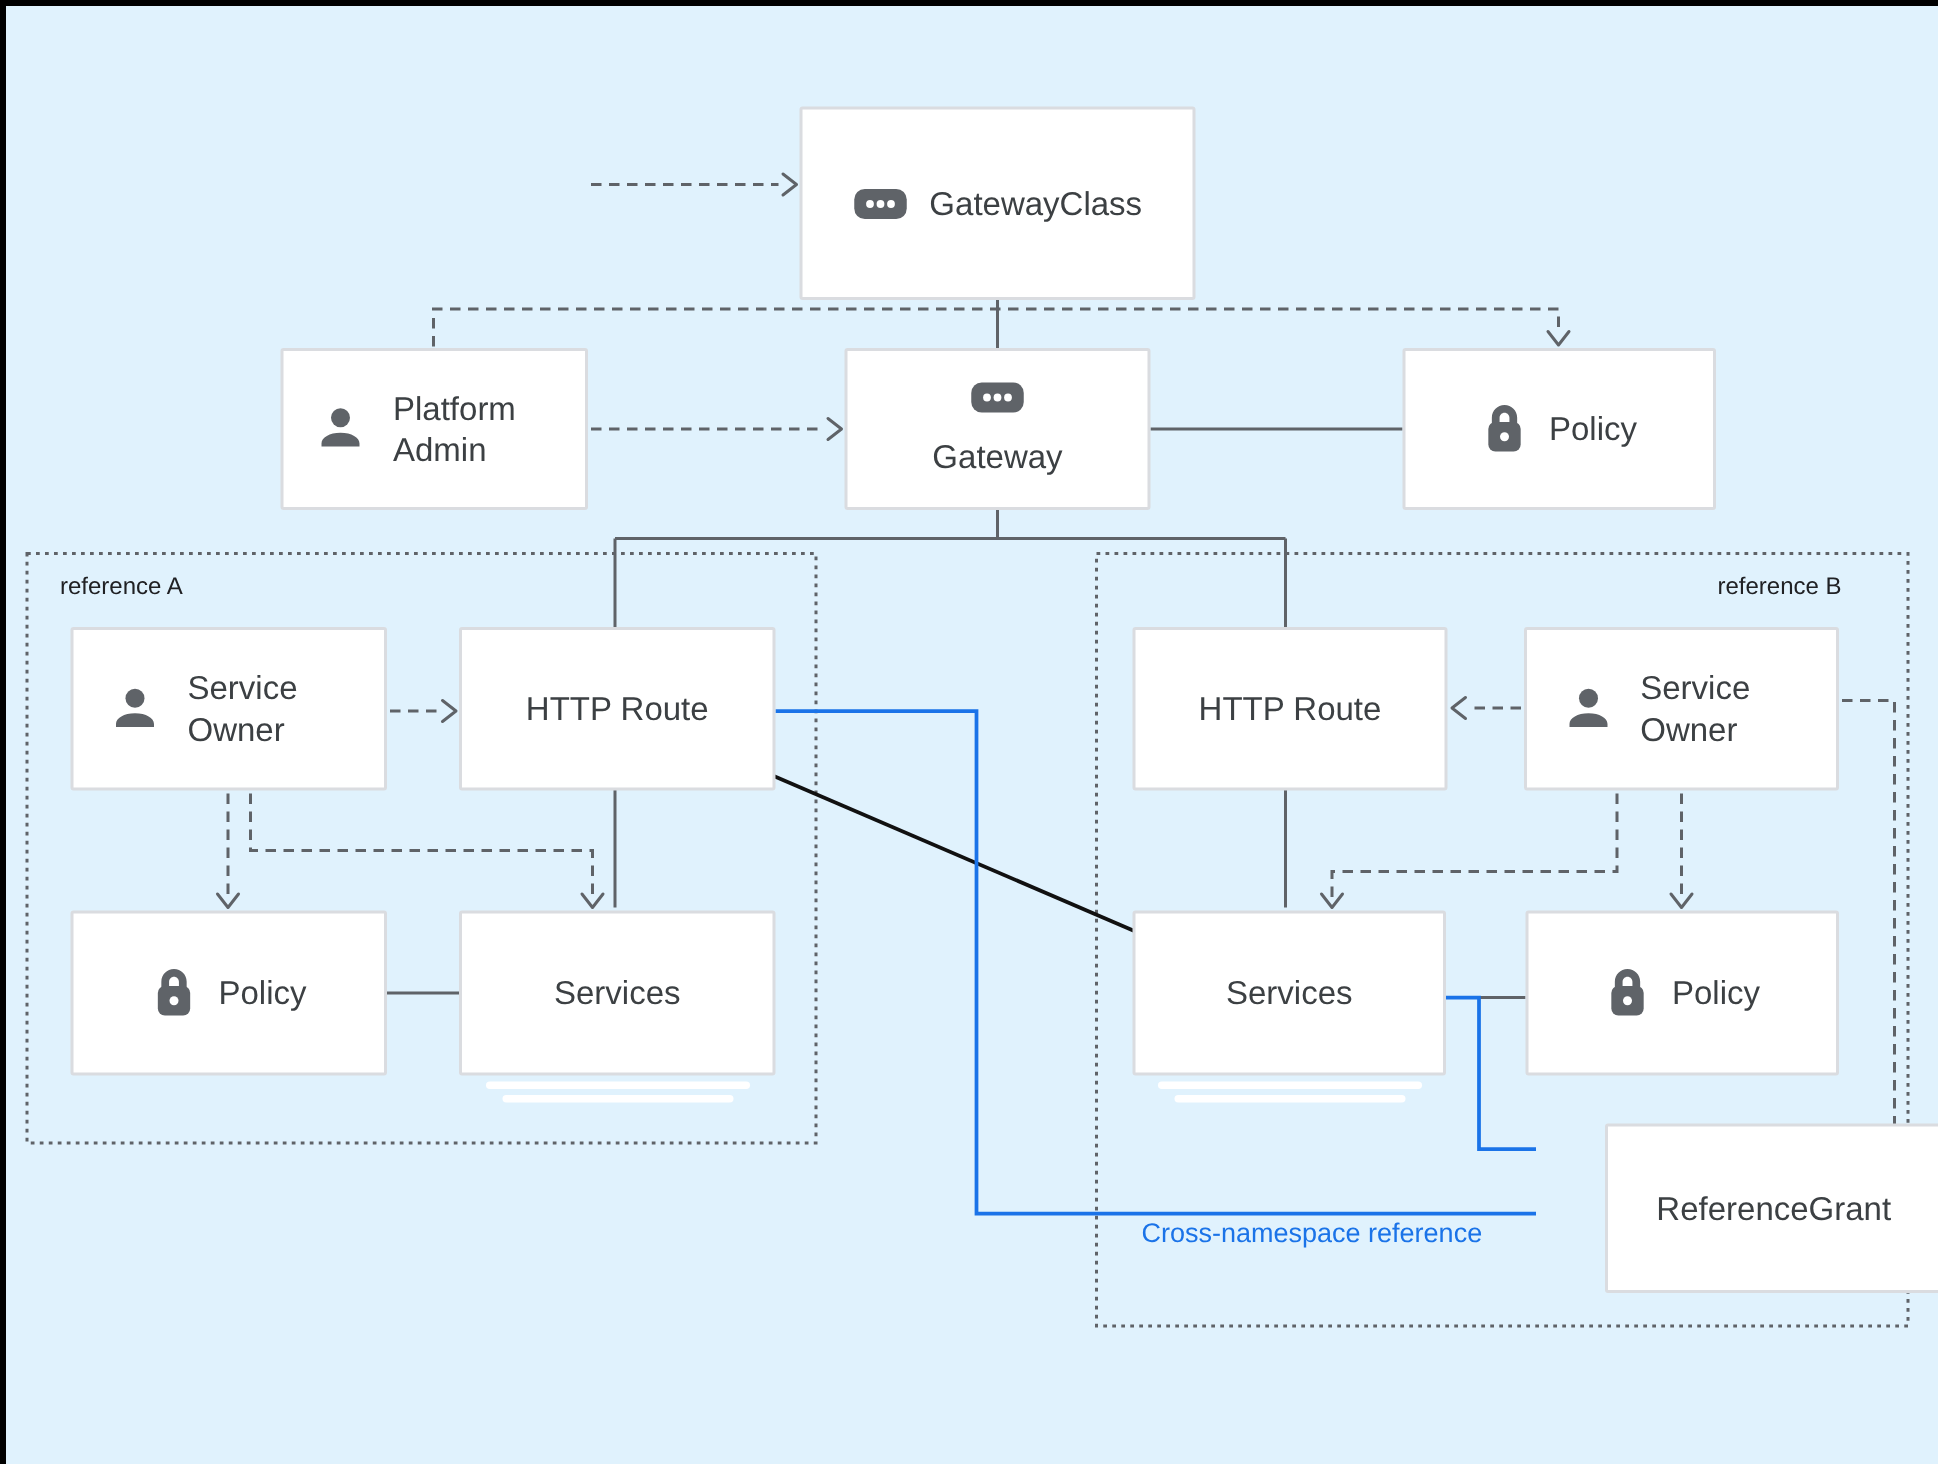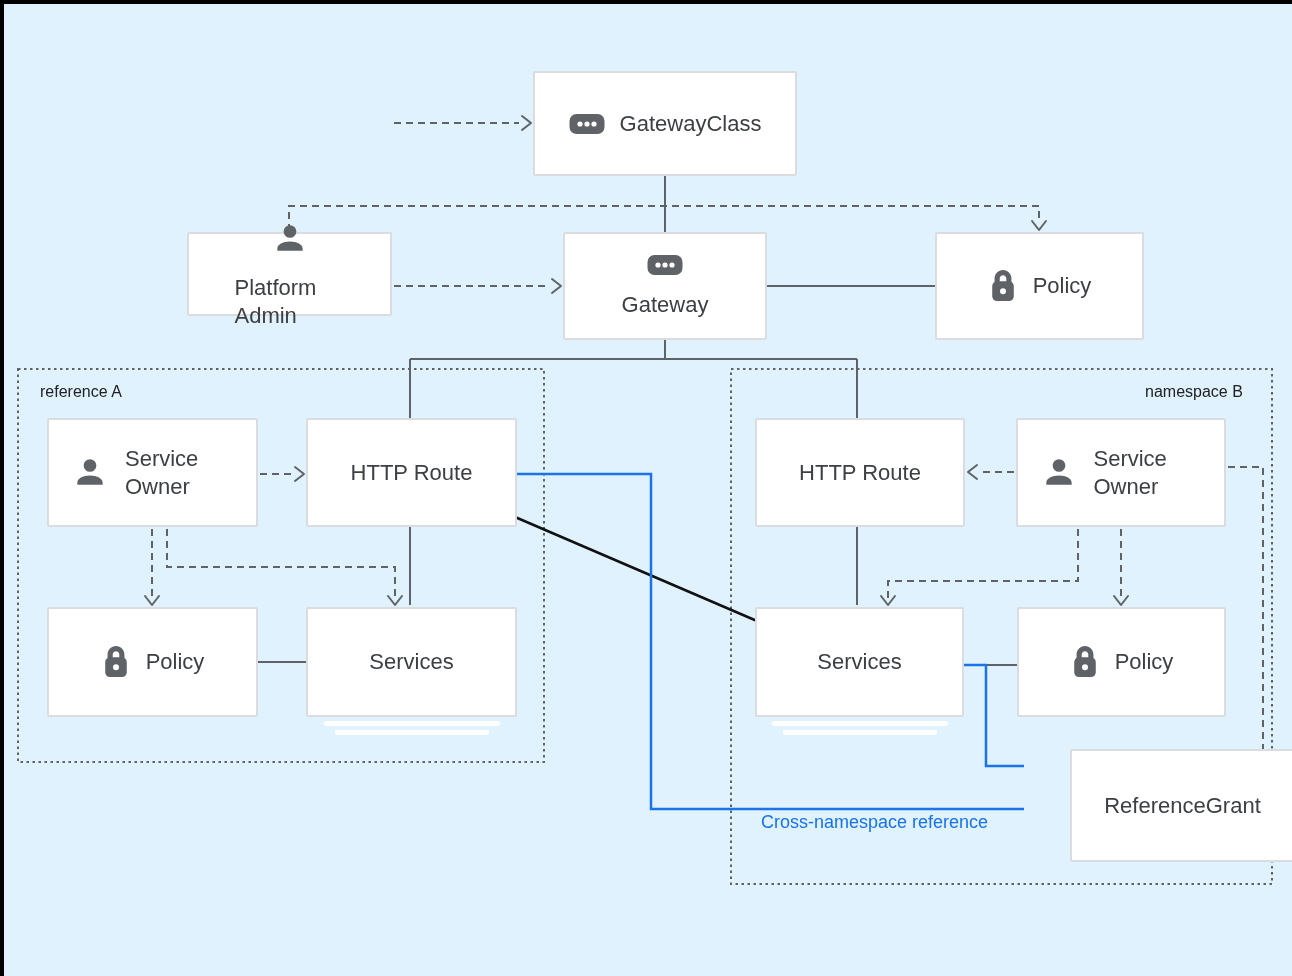--- a/index.html
+++ b/index.html
@@ -81,41 +81,41 @@
 
     <path d="M511 513 L753 617" stroke="#111111" stroke-width="2.5" fill="none"></path>
 
     <g stroke="#1a73e8" stroke-width="2.5" fill="none">
       <path d="M513 470 H647 V805 H1020"></path>
       <path d="M960 661 H982 V762 H1020"></path>
     </g>
   </svg>
 
   <div class="ns-label" style="left:36px;top:379px;">reference A</div>
-  <div class="ns-label" style="left:1141px;top:379px;">namespace B</div>
+  <div class="ns-label" style="left:1141px;top:379px;">reference B</div>
 
   <div class="sheet" style="left:320px;top:717px;width:176px;"></div>
   <div class="sheet" style="left:331px;top:726px;width:154px;"></div>
   <div class="sheet" style="left:768px;top:717px;width:176px;"></div>
   <div class="sheet" style="left:779px;top:726px;width:154px;"></div>
 
 
-  <div class="node" style="left:529px;top:67px;width:264px;height:105px;">
+  <div class="node" style="left:529px;top:67px;width:264px;height:129px;">
     <span class="icon">
       <svg width="36" height="22" viewBox="0 0 36 22">
         <rect x="0.5" y="1" width="35" height="20" rx="7" fill="#5f6368"></rect>
         <circle cx="11" cy="11" r="2.6" fill="#fff"></circle>
           <circle cx="18" cy="11" r="2.6" fill="#fff"></circle>
           <circle cx="25" cy="11" r="2.6" fill="#fff"></circle>
       </svg>
     </span>
     <span class="label">GatewayClass</span>
   </div>
 
-  <div class="node wrap" style="left:183px;top:228px;width:205px;height:84px;flex-direction:column;">
+  <div class="node wrap" style="left:183px;top:228px;width:205px;height:108px;">
     <span class="icon">
       <svg width="40" height="40" viewBox="0 0 24 24">
         <circle cx="12" cy="7.5" r="3.8" fill="#5f6368"></circle>
         <path d="M12 13.5c-4.4 0-7.6 1.9-7.6 4.3V19h15.2v-1.2c0-2.4-3.2-4.3-7.6-4.3z" fill="#5f6368"></path>
       </svg>
     </span>
     <span class="label">Platform Admin</span>
   </div>
 
   <div class="node" style="left:559px;top:228px;width:204px;height:108px;flex-direction:column;">

